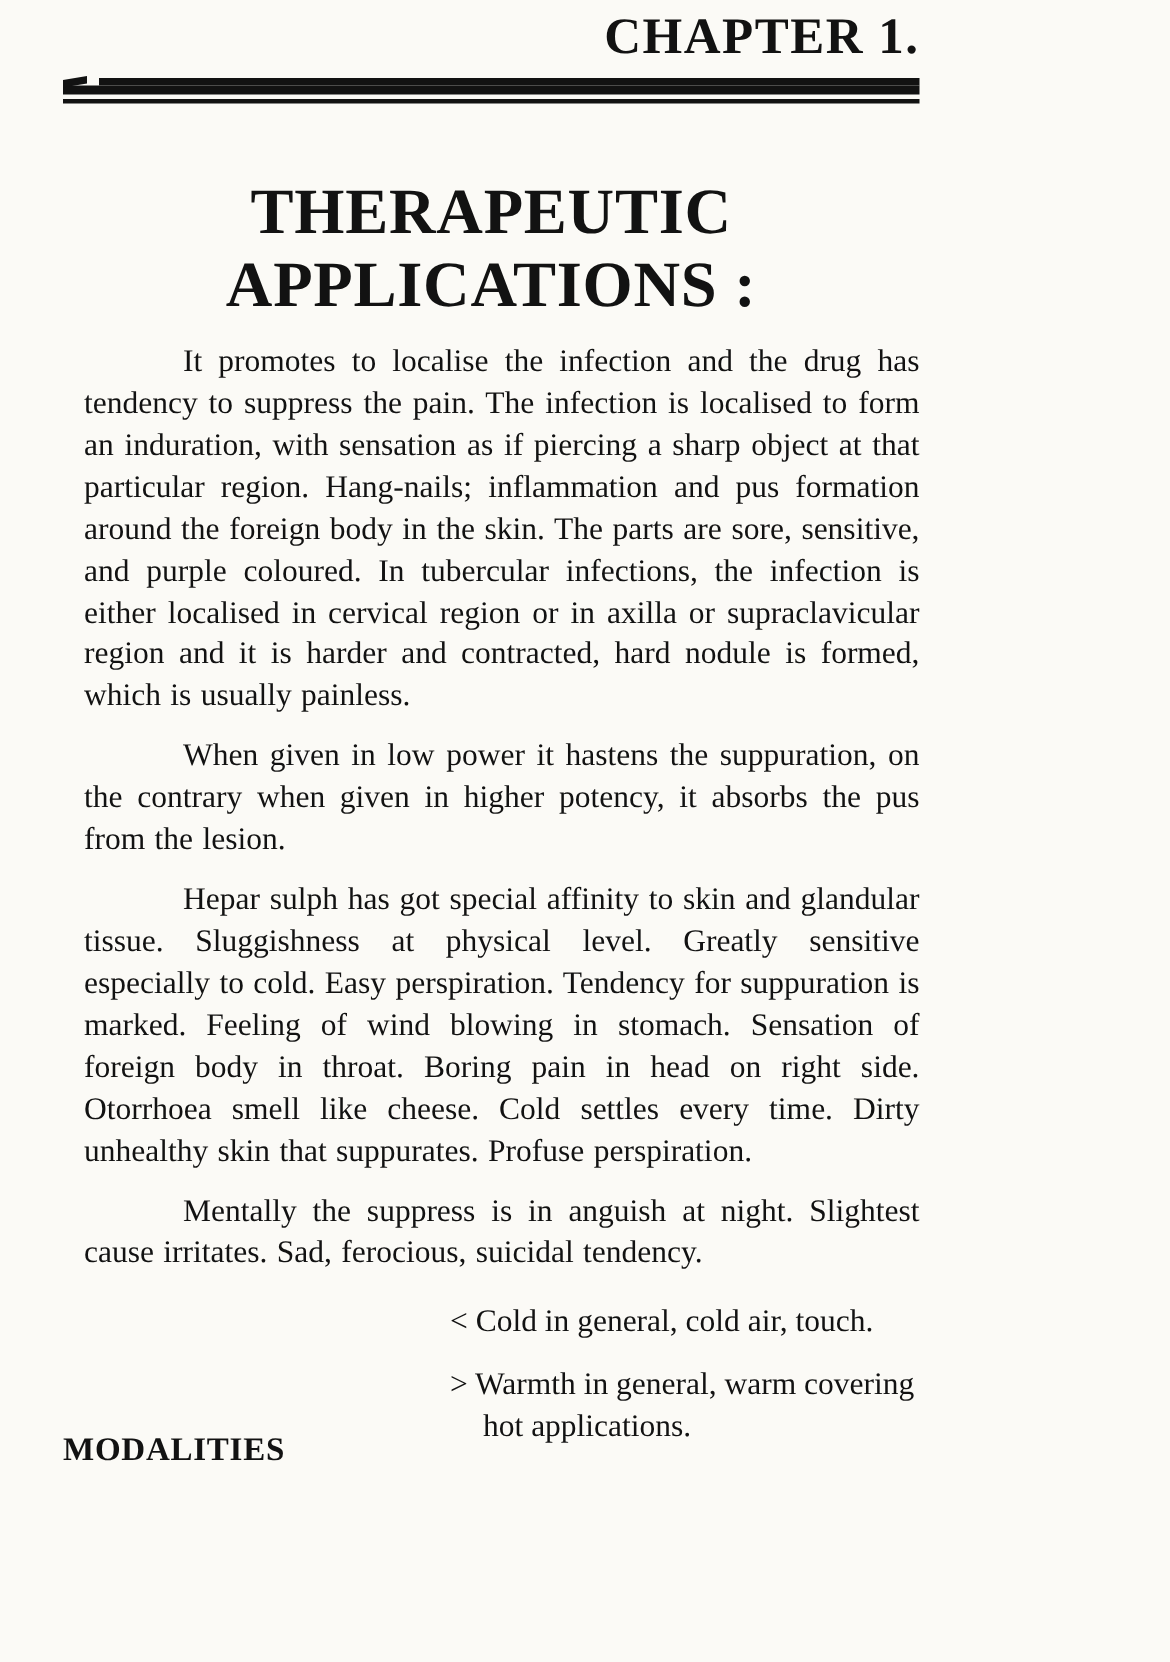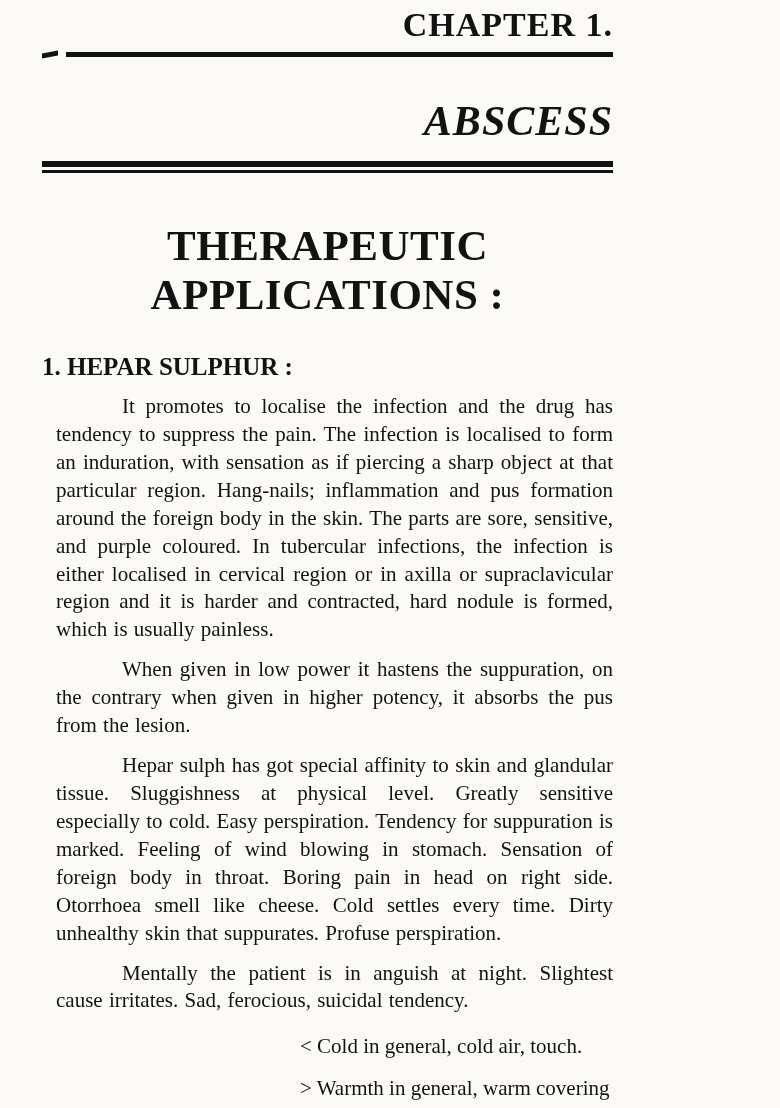--- a/index.html
+++ b/index.html
@@ -102,36 +102,34 @@
 
 <div class="page">
 
   <div class="chapter">CHAPTER 1.</div>
 
   <div class="rule1">
     <span class="dash"></span>
     <span class="line"></span>
   </div>
 
-  <div class="chapter-title">ABSCESS</div>
 
   <div class="rule2-a"></div>
   <div class="rule2-b"></div>
 
   <h1 class="section-heading">THERAPEUTIC APPLICATIONS :</h1>
 
-  <h2 class="remedy-heading">1. HEPAR SULPHUR :</h2>
 
   <p class="body">It promotes to localise the infection and the drug has tendency to suppress the pain. The infection is localised to form an induration, with sensation as if piercing a  sharp object  at that particular region. Hang-nails; inflammation and pus formation around the foreign body in the skin. The parts are sore, sensitive, and purple coloured. In tubercular infections, the infection is either localised in cervical region or in axilla or supraclavicular region and it is harder and contracted, hard nodule is formed, which is usually painless.</p>
 
   <p class="body">When given in low power it hastens the  suppuration, on the contrary when given in higher potency, it absorbs the pus from the lesion.</p>
 
   <p class="body">Hepar sulph has got special affinity to skin and glandular tissue.  Sluggishness at physical level.  Greatly sensitive especially to cold.  Easy perspiration.  Tendency for suppuration is marked.  Feeling of wind blowing in stomach.  Sensation of foreign body in throat.  Boring pain in head on right side.  Otorrhoea  smell like cheese.  Cold settles every time.  Dirty unhealthy skin that suppurates.  Profuse perspiration.</p>
 
-  <p class="body">Mentally the patient is in anguish at night.  Slightest cause irritates.  Sad, ferocious, suicidal tendency.</p>
+  <p class="body">Mentally the suppress is in anguish at night.  Slightest cause irritates.  Sad, ferocious, suicidal tendency.</p>
 
   <div class="modalities">
     <div class="mod-label">MODALITIES</div>
     <div class="mod-items">
       <div class="mod-item">&lt; Cold in general, cold air, touch.</div>
       <div class="mod-item">&gt; Warmth  in general, warm covering hot applications.</div>
     </div>
   </div>
 
 </div>

